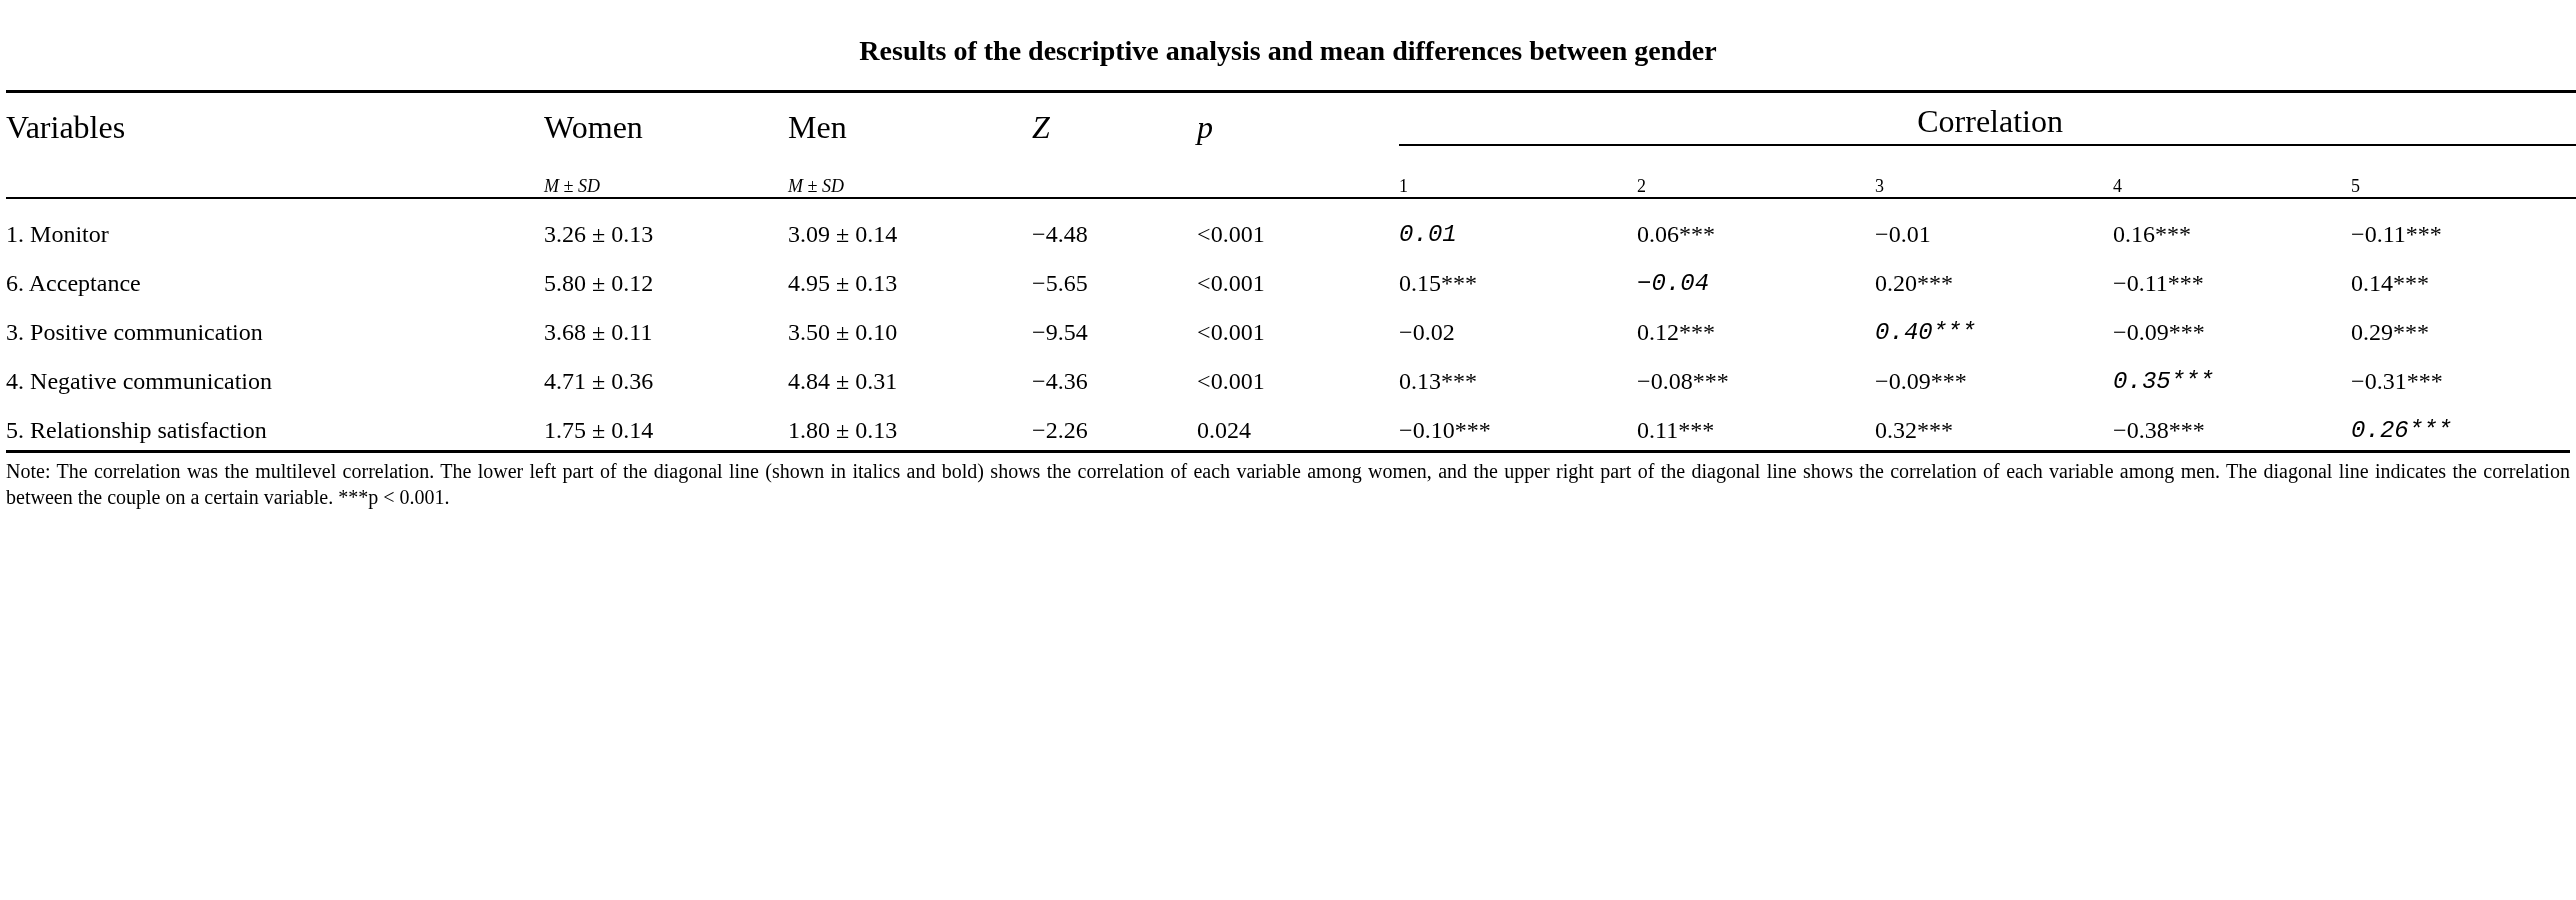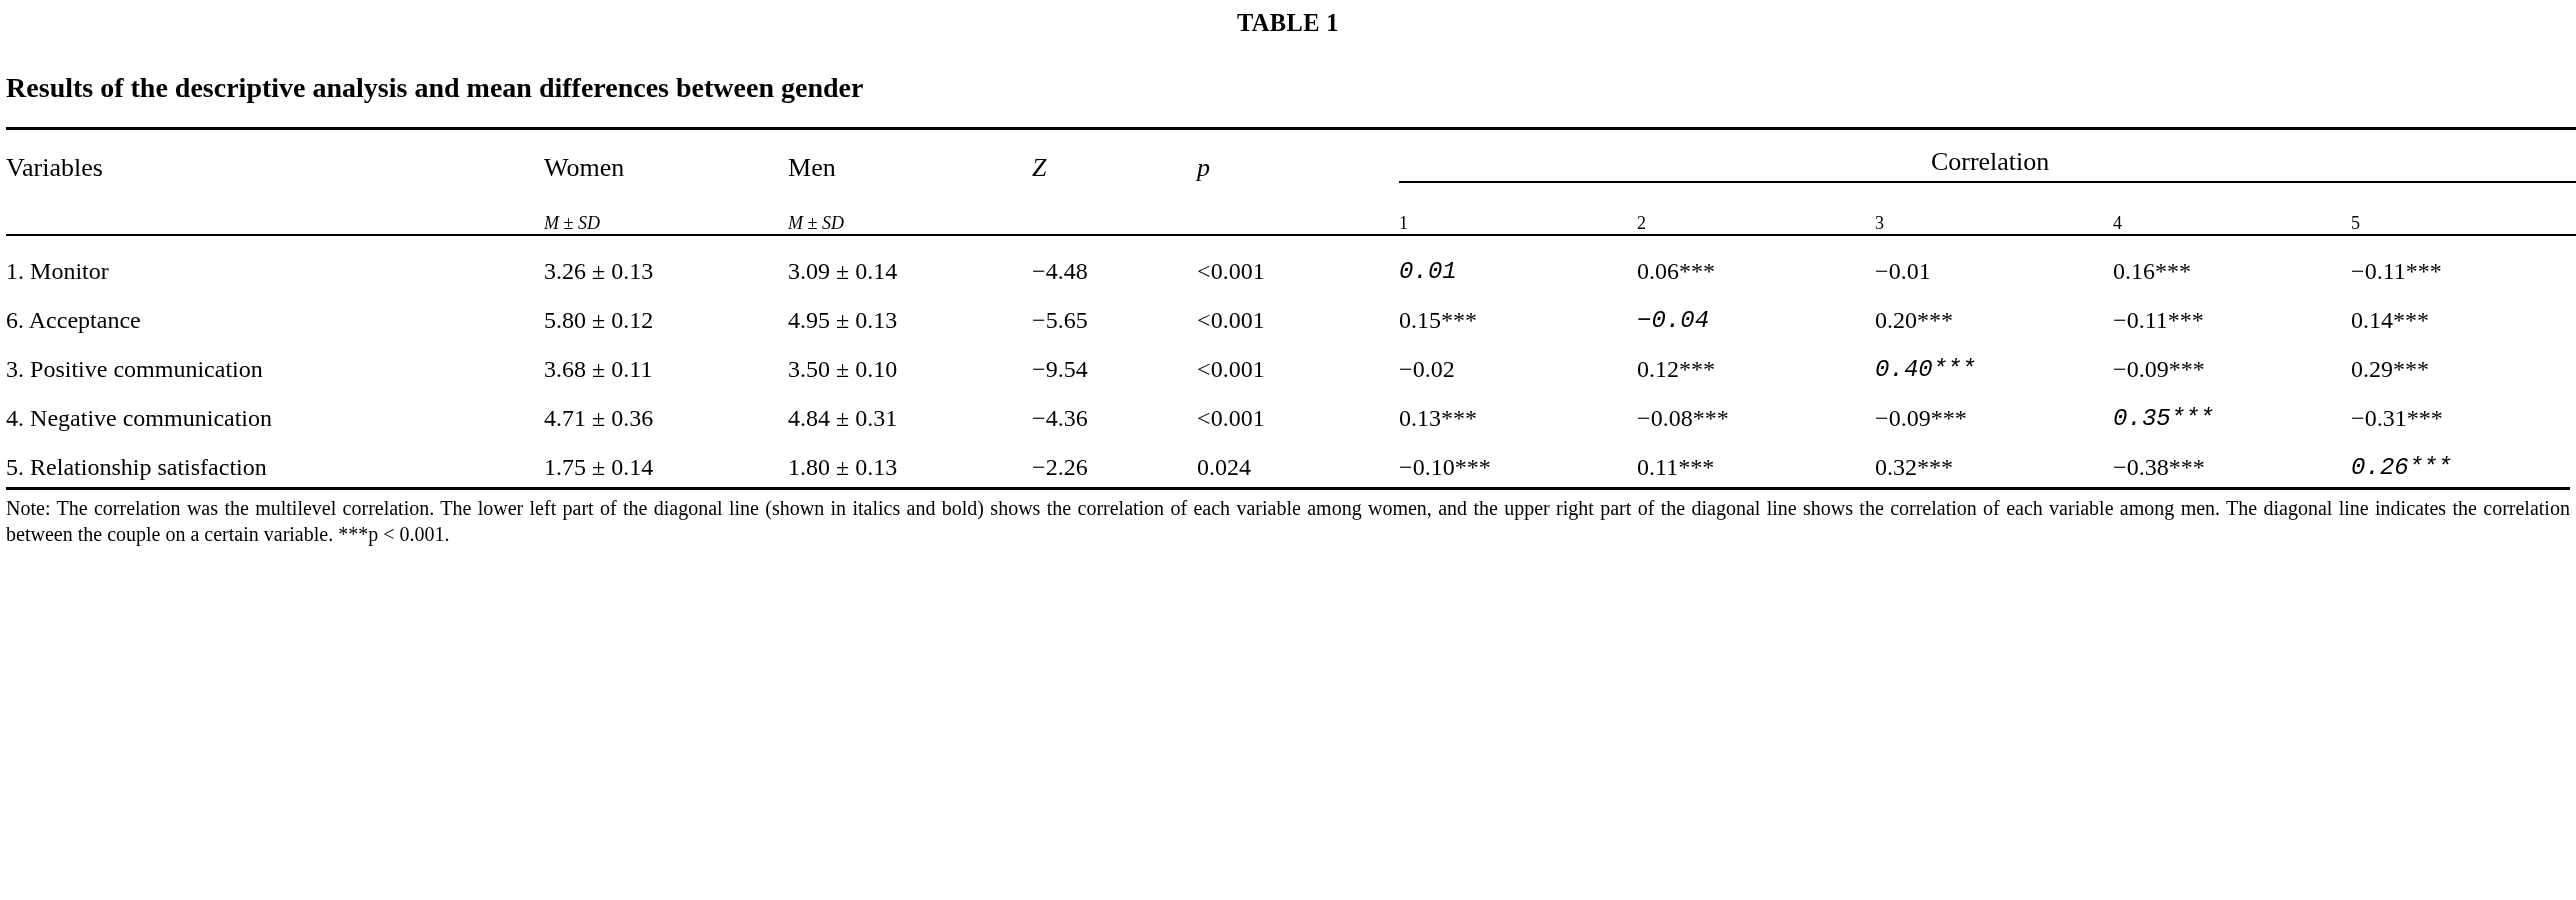--- a/index.html
+++ b/index.html
@@ -22,20 +22,21 @@
     padding: 0 6.1px;
   }
   .table-label {
     text-align: center;
     font-weight: bold;
     font-size: 24.4px;
     letter-spacing: 0.4px;
     margin-top: 8.6px;
   }
   .table-title {
+    text-align: center;
     font-weight: bold;
     font-size: 28px;
     margin-top: 35px;
     margin-bottom: 23px;
   }
   table.main {
     width: 100%;
     border-collapse: collapse;
     font-size: 26px;
     table-layout: fixed;
@@ -50,21 +51,21 @@
     border-top: 3.1px solid #000;
   }
   .rule-bottom-head td {
     border-bottom: 2.4px solid #000;
   }
   .hdr-row1 td {
     height: 53px;
     vertical-align: bottom;
     padding-bottom: 3.7px;
     font-weight: bold;
-    font-size: 26px;
+    font-size: 32px;
   }
   .hdr-row2 td {
     height: 51px;
     vertical-align: bottom;
     padding-bottom: 6.1px;
     font-weight: bold;
     font-size: 18px;
   }
   .corr-head {
     text-align: center !important;
@@ -96,21 +97,20 @@
     border-top: 3.1px solid #000;
     text-align: justify;
   }
   .nowrap { white-space: nowrap; margin-top: 35px; }
 </style>
 </head>
 <body>
 
 <div class="page">
 
-  <div class="table-label">TABLE 1</div>
   <div class="table-title">Results of the descriptive analysis and mean differences between gender</div>
 
   <table class="main">
     <colgroup>
       <col style="width:538px">
       <col style="width:244px">
       <col style="width:244px">
       <col style="width:165px">
       <col style="width:202px">
       <col style="width:238px">

